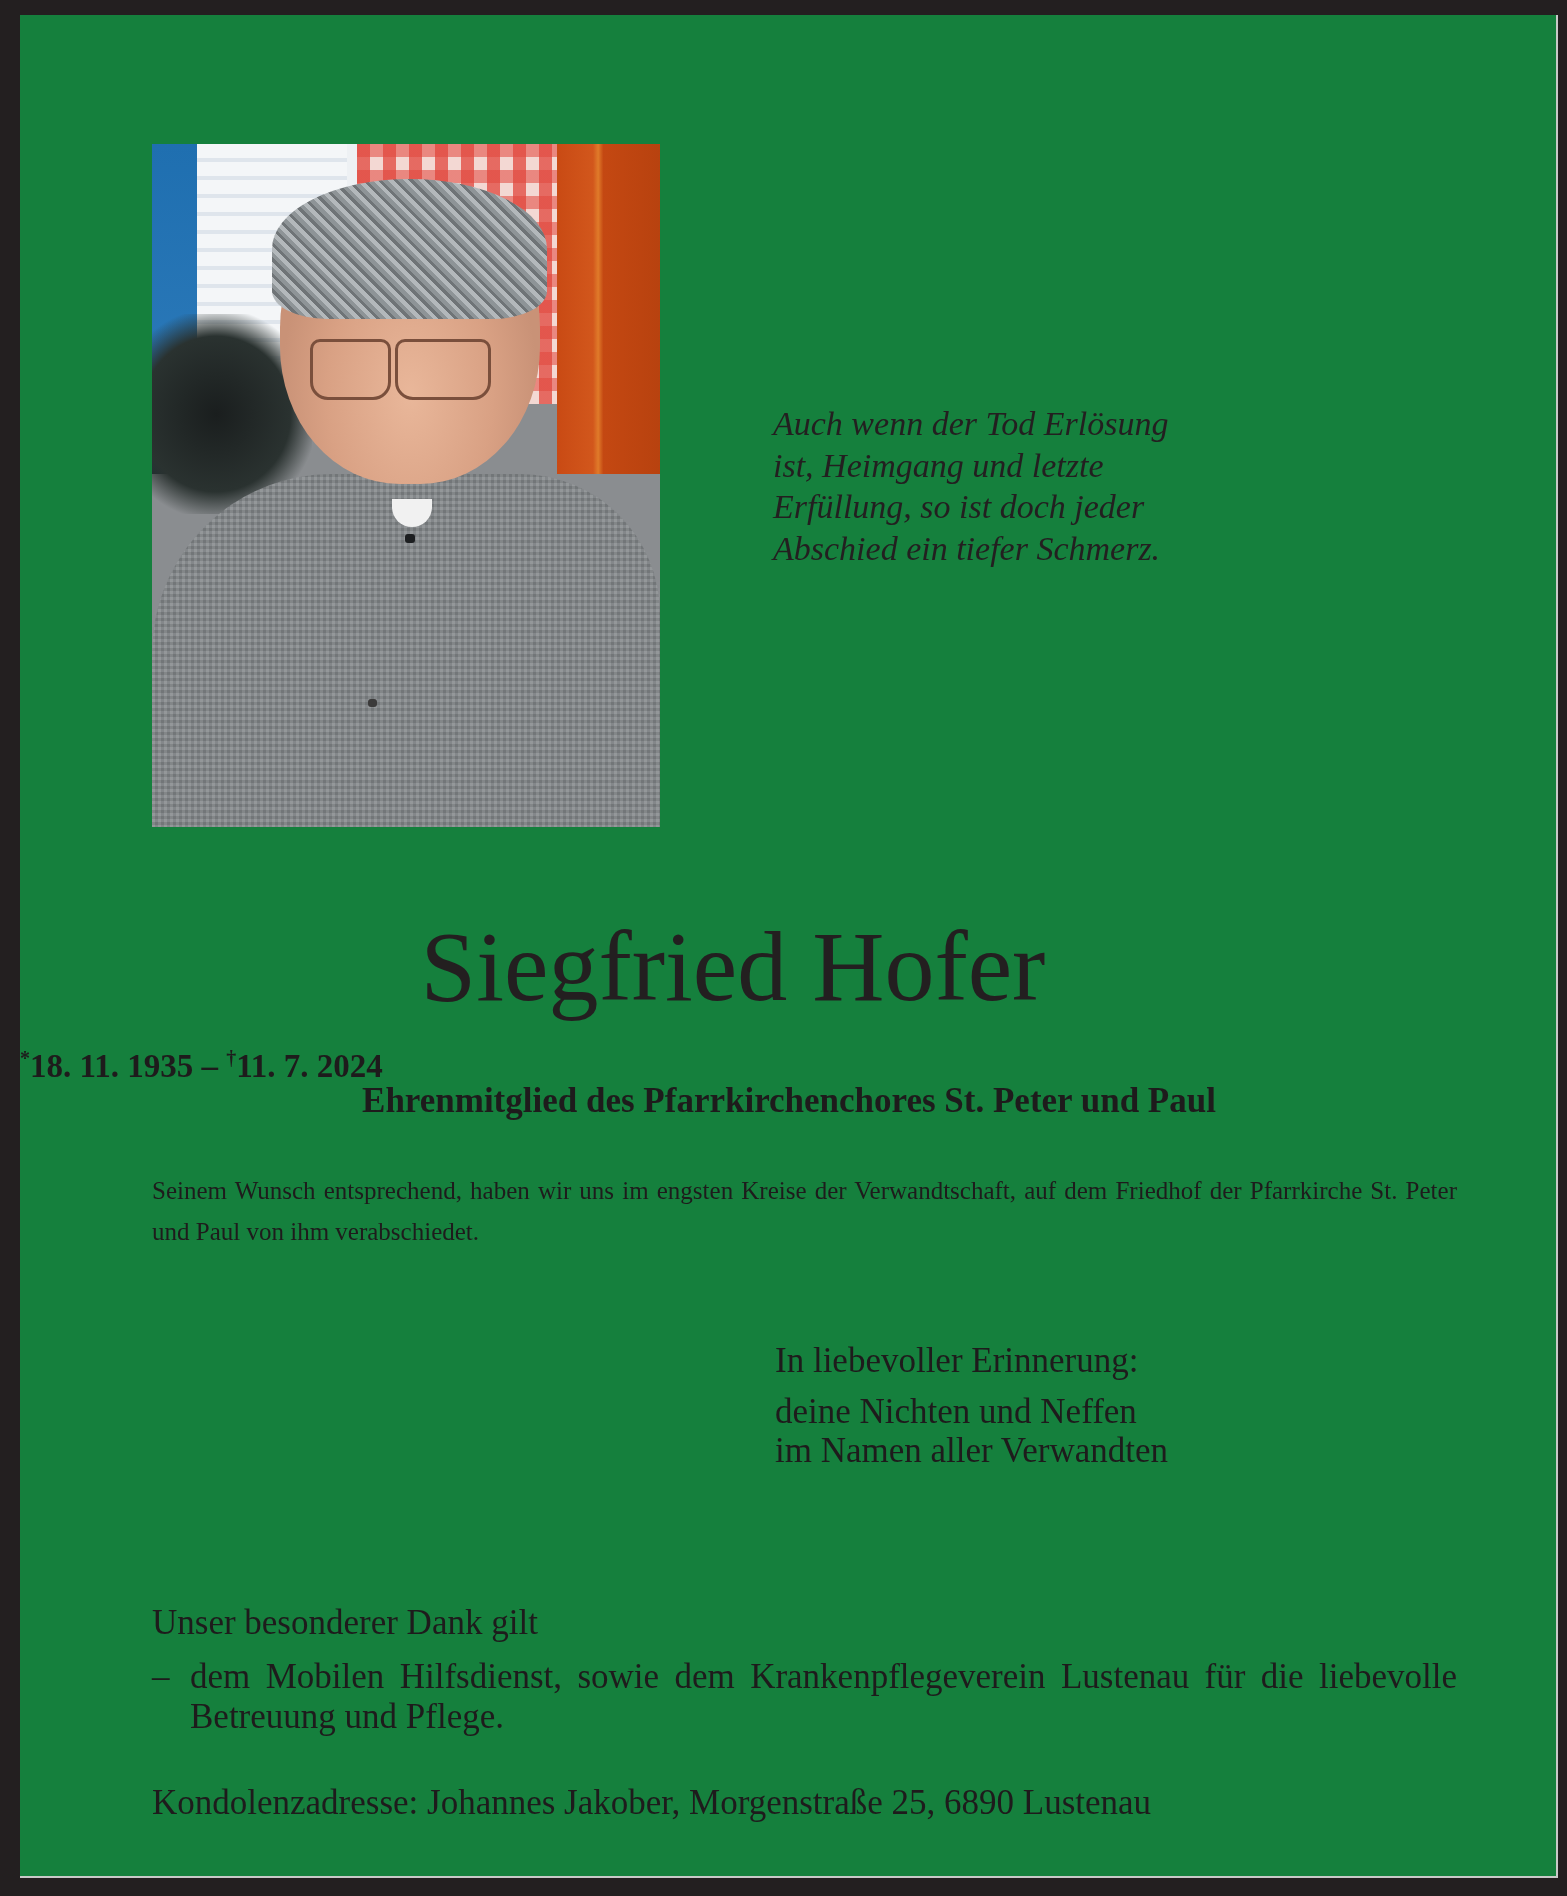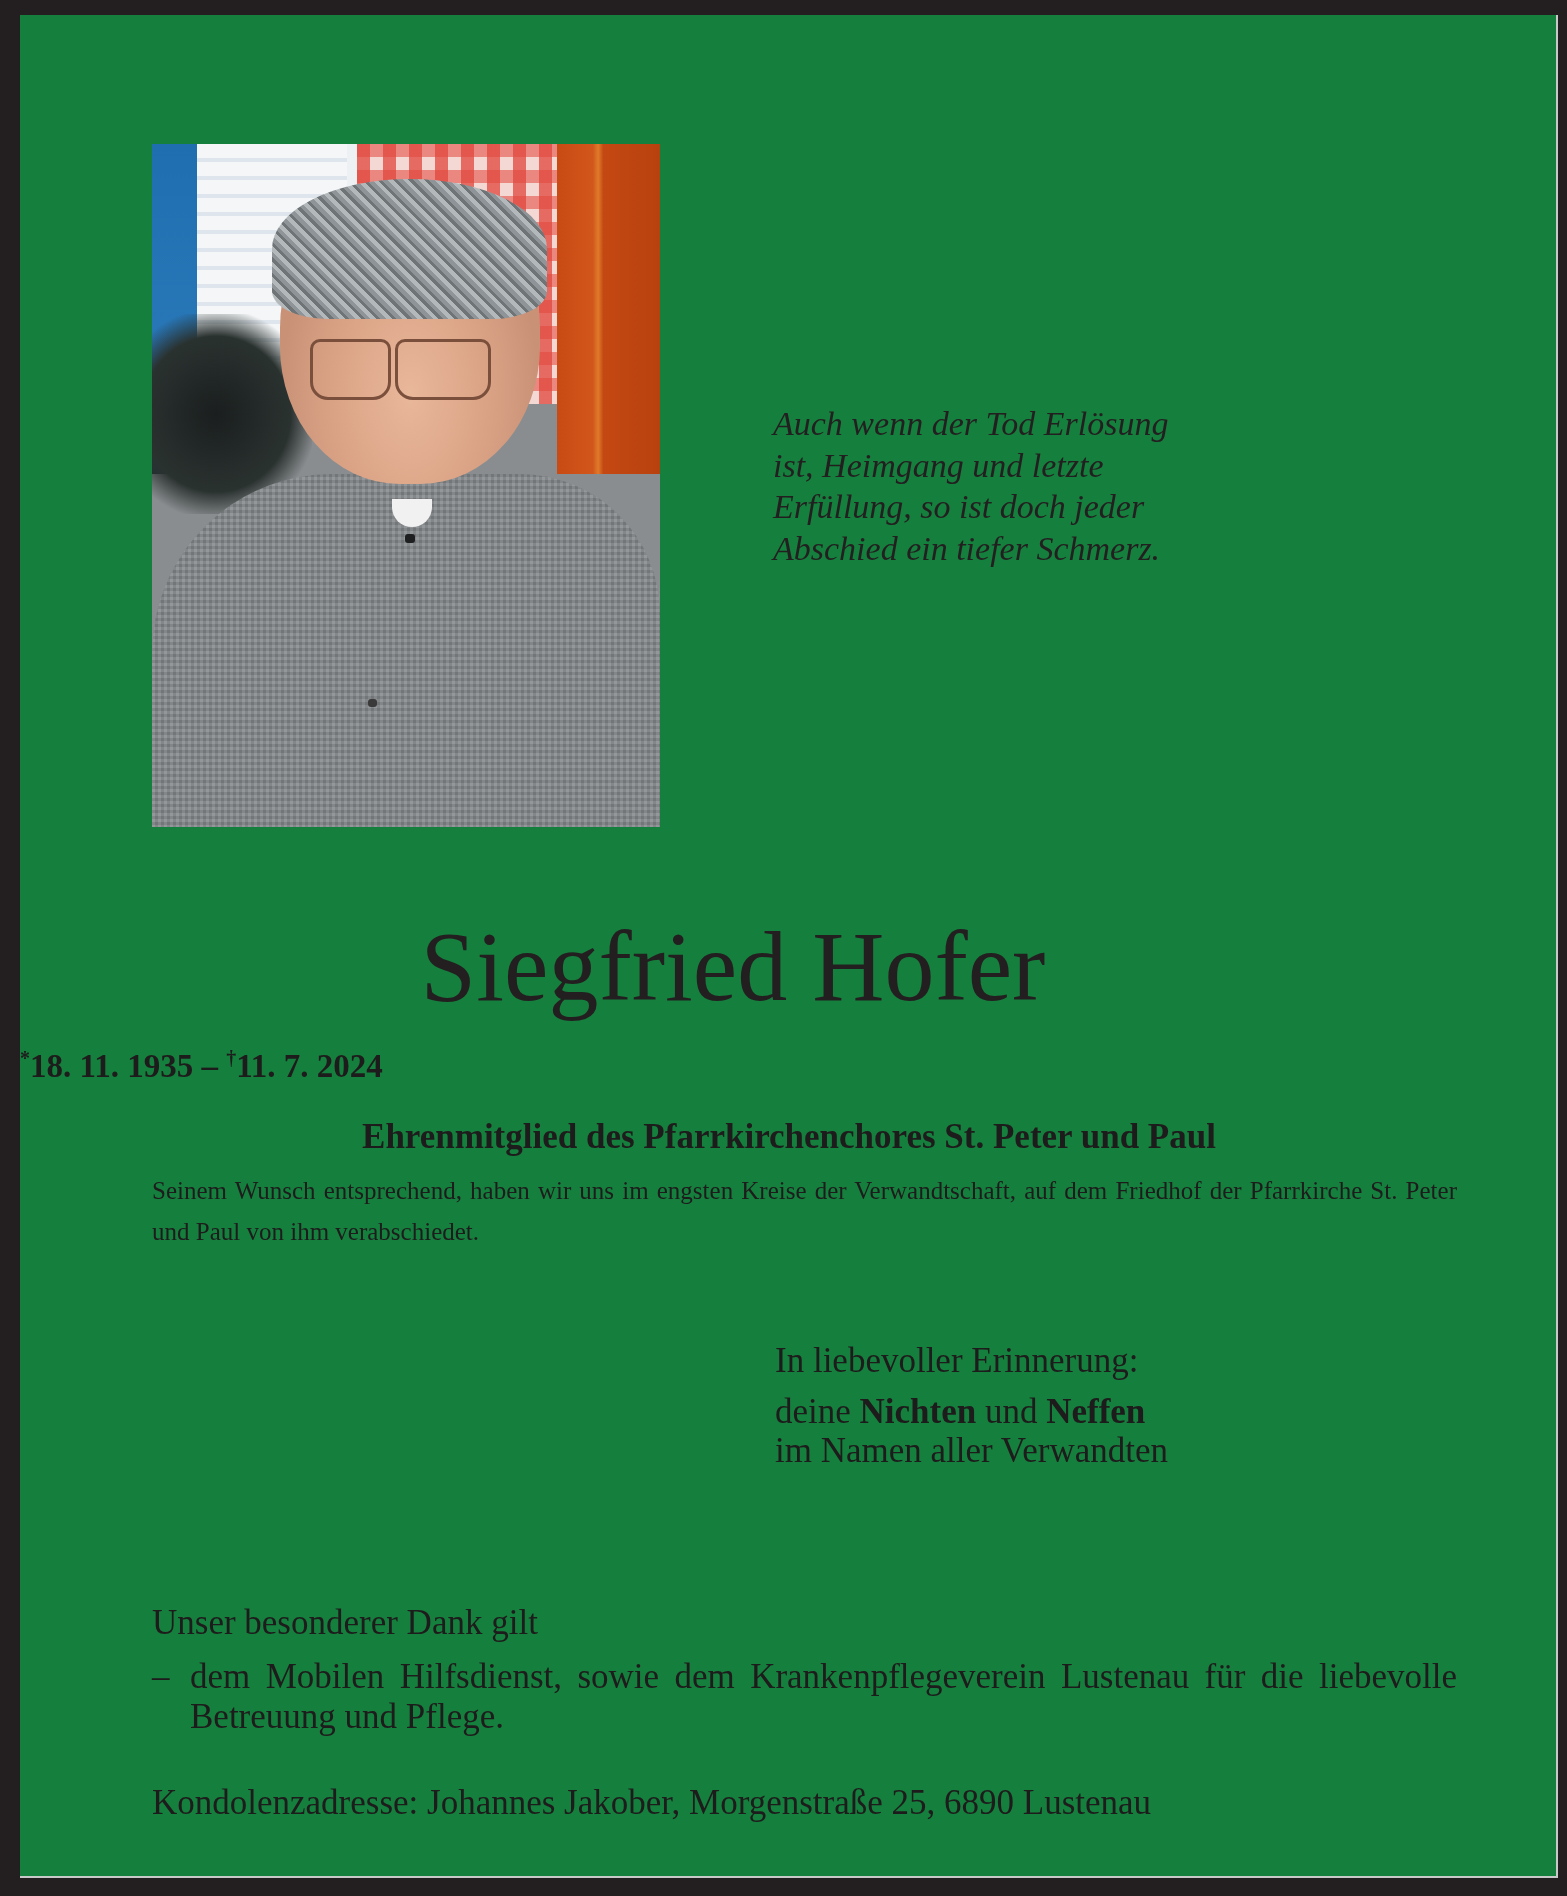--- a/index.html
+++ b/index.html
@@ -85,36 +85,36 @@
     }
     .dates {
       position:absolute; left:0; width:1538px; top:1021px;
       font-weight:bold;
       font-size: 33px; line-height: 44px;
     }
     .dates sup { font-size: 20px; vertical-align: 12px; font-weight: bold; }
     .honor {
       position:absolute; left:0; width:1538px; top:1064px;
       text-align:center; font-weight:bold;
-      font-size: 35px; line-height: 44px; margin-top: 36px;
+      font-size: 35px; line-height: 44px;
     }
 
     .body-text {
       position:absolute; left:132px; top:1155px; width:1305px;
       font-size: 25px; line-height: 41px;
       text-align: justify;
     }
     .closing {
       position:absolute; left:755px; top:1324px;
       font-size: 35px;
     }
     .closing .l1 { line-height: 44px; }
     .closing .l2 { line-height: 50px; margin-top: 4px; }
     .closing .l3 { line-height: 40px; margin-top: -6px; }
-    .closing b { font-weight: bold; }
+    .closing b { font-weight: normal; }
 
     .place {
       position:absolute; left:132px; top:1503px;
       font-size: 35px; line-height: 42px; white-space: nowrap;
     }
     .place b { font-weight: bold; }
 
     .thanks-intro {
       position:absolute; left:132px; top:1587px;
       font-size: 35px; line-height: 42px; white-space: nowrap;

